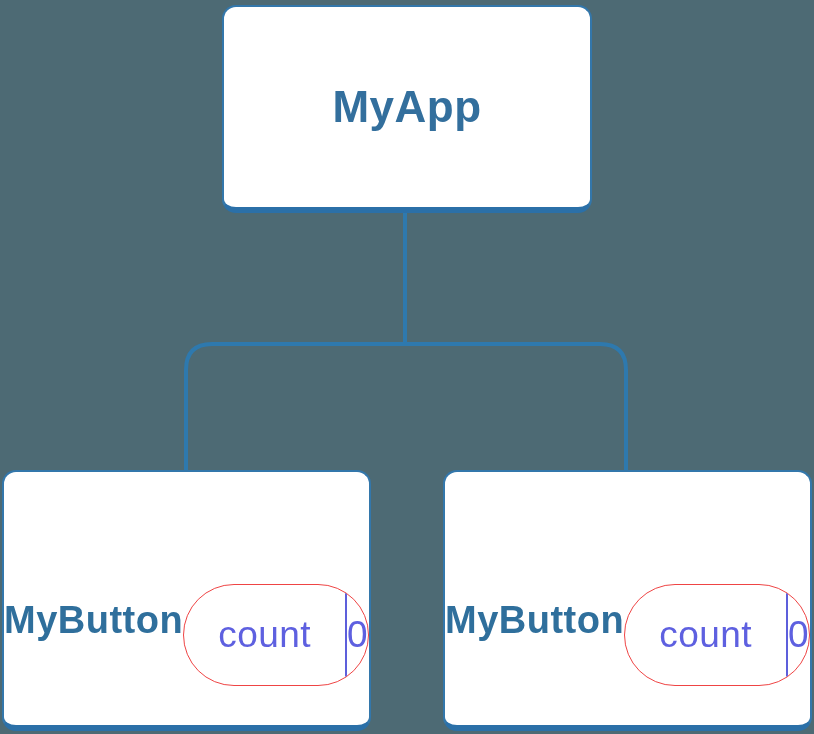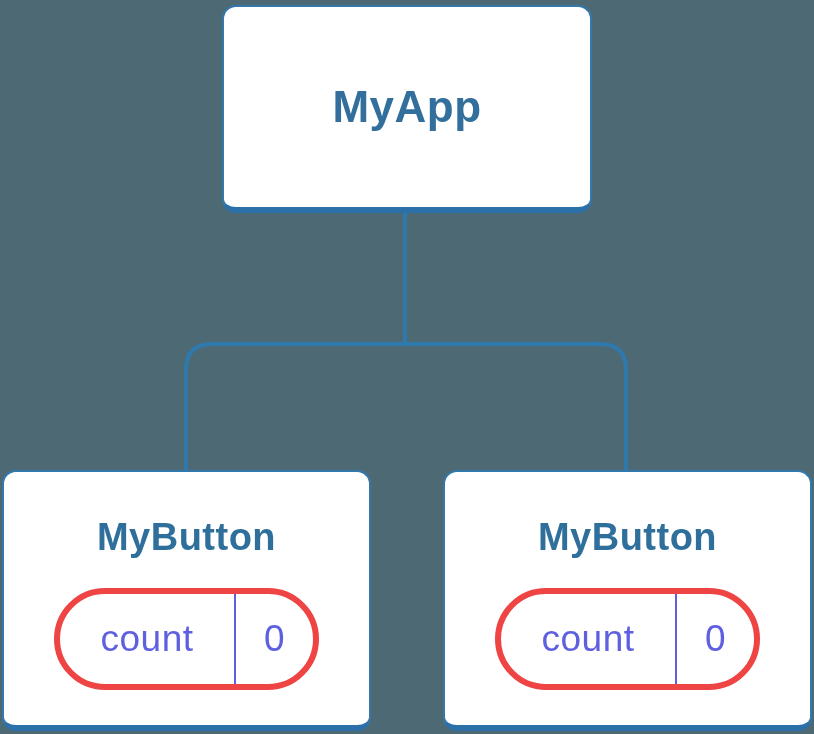--- a/index.html
+++ b/index.html
@@ -38,39 +38,38 @@
     left: 222px; top: 5px;
     width: 370px; height: 208px;
     display: flex;
     align-items: center;
     justify-content: center;
   }
   .node-child {
     top: 470px;
     width: 369px; height: 261px;
     display: flex;
-    flex-direction: column;
     align-items: center;
     padding-top: 44px;
   }
   .node-child.left  { left: 2px; }
   .node-child.right { left: 443px; }
   .node-title {
     color: #2f6f9c;
     font-size: 38px;
     font-weight: 600;
     letter-spacing: 0.5px;
     line-height: 1.15;
   }
   .node-root .node-title { color: #336f9d; font-size: 44px; }
   .state-pill {
     margin-top: 28px;
     width: 265px;
     height: 102px;
-    border: 6px solid #ef4444;
+    border: 1px solid #ef4444;
     border-radius: 51px;
     display: flex;
     align-items: stretch;
     overflow: hidden;
     background: #ffffff;
   }
   .state-name-cell {
     width: 174px;
     display: flex;
     align-items: center;

